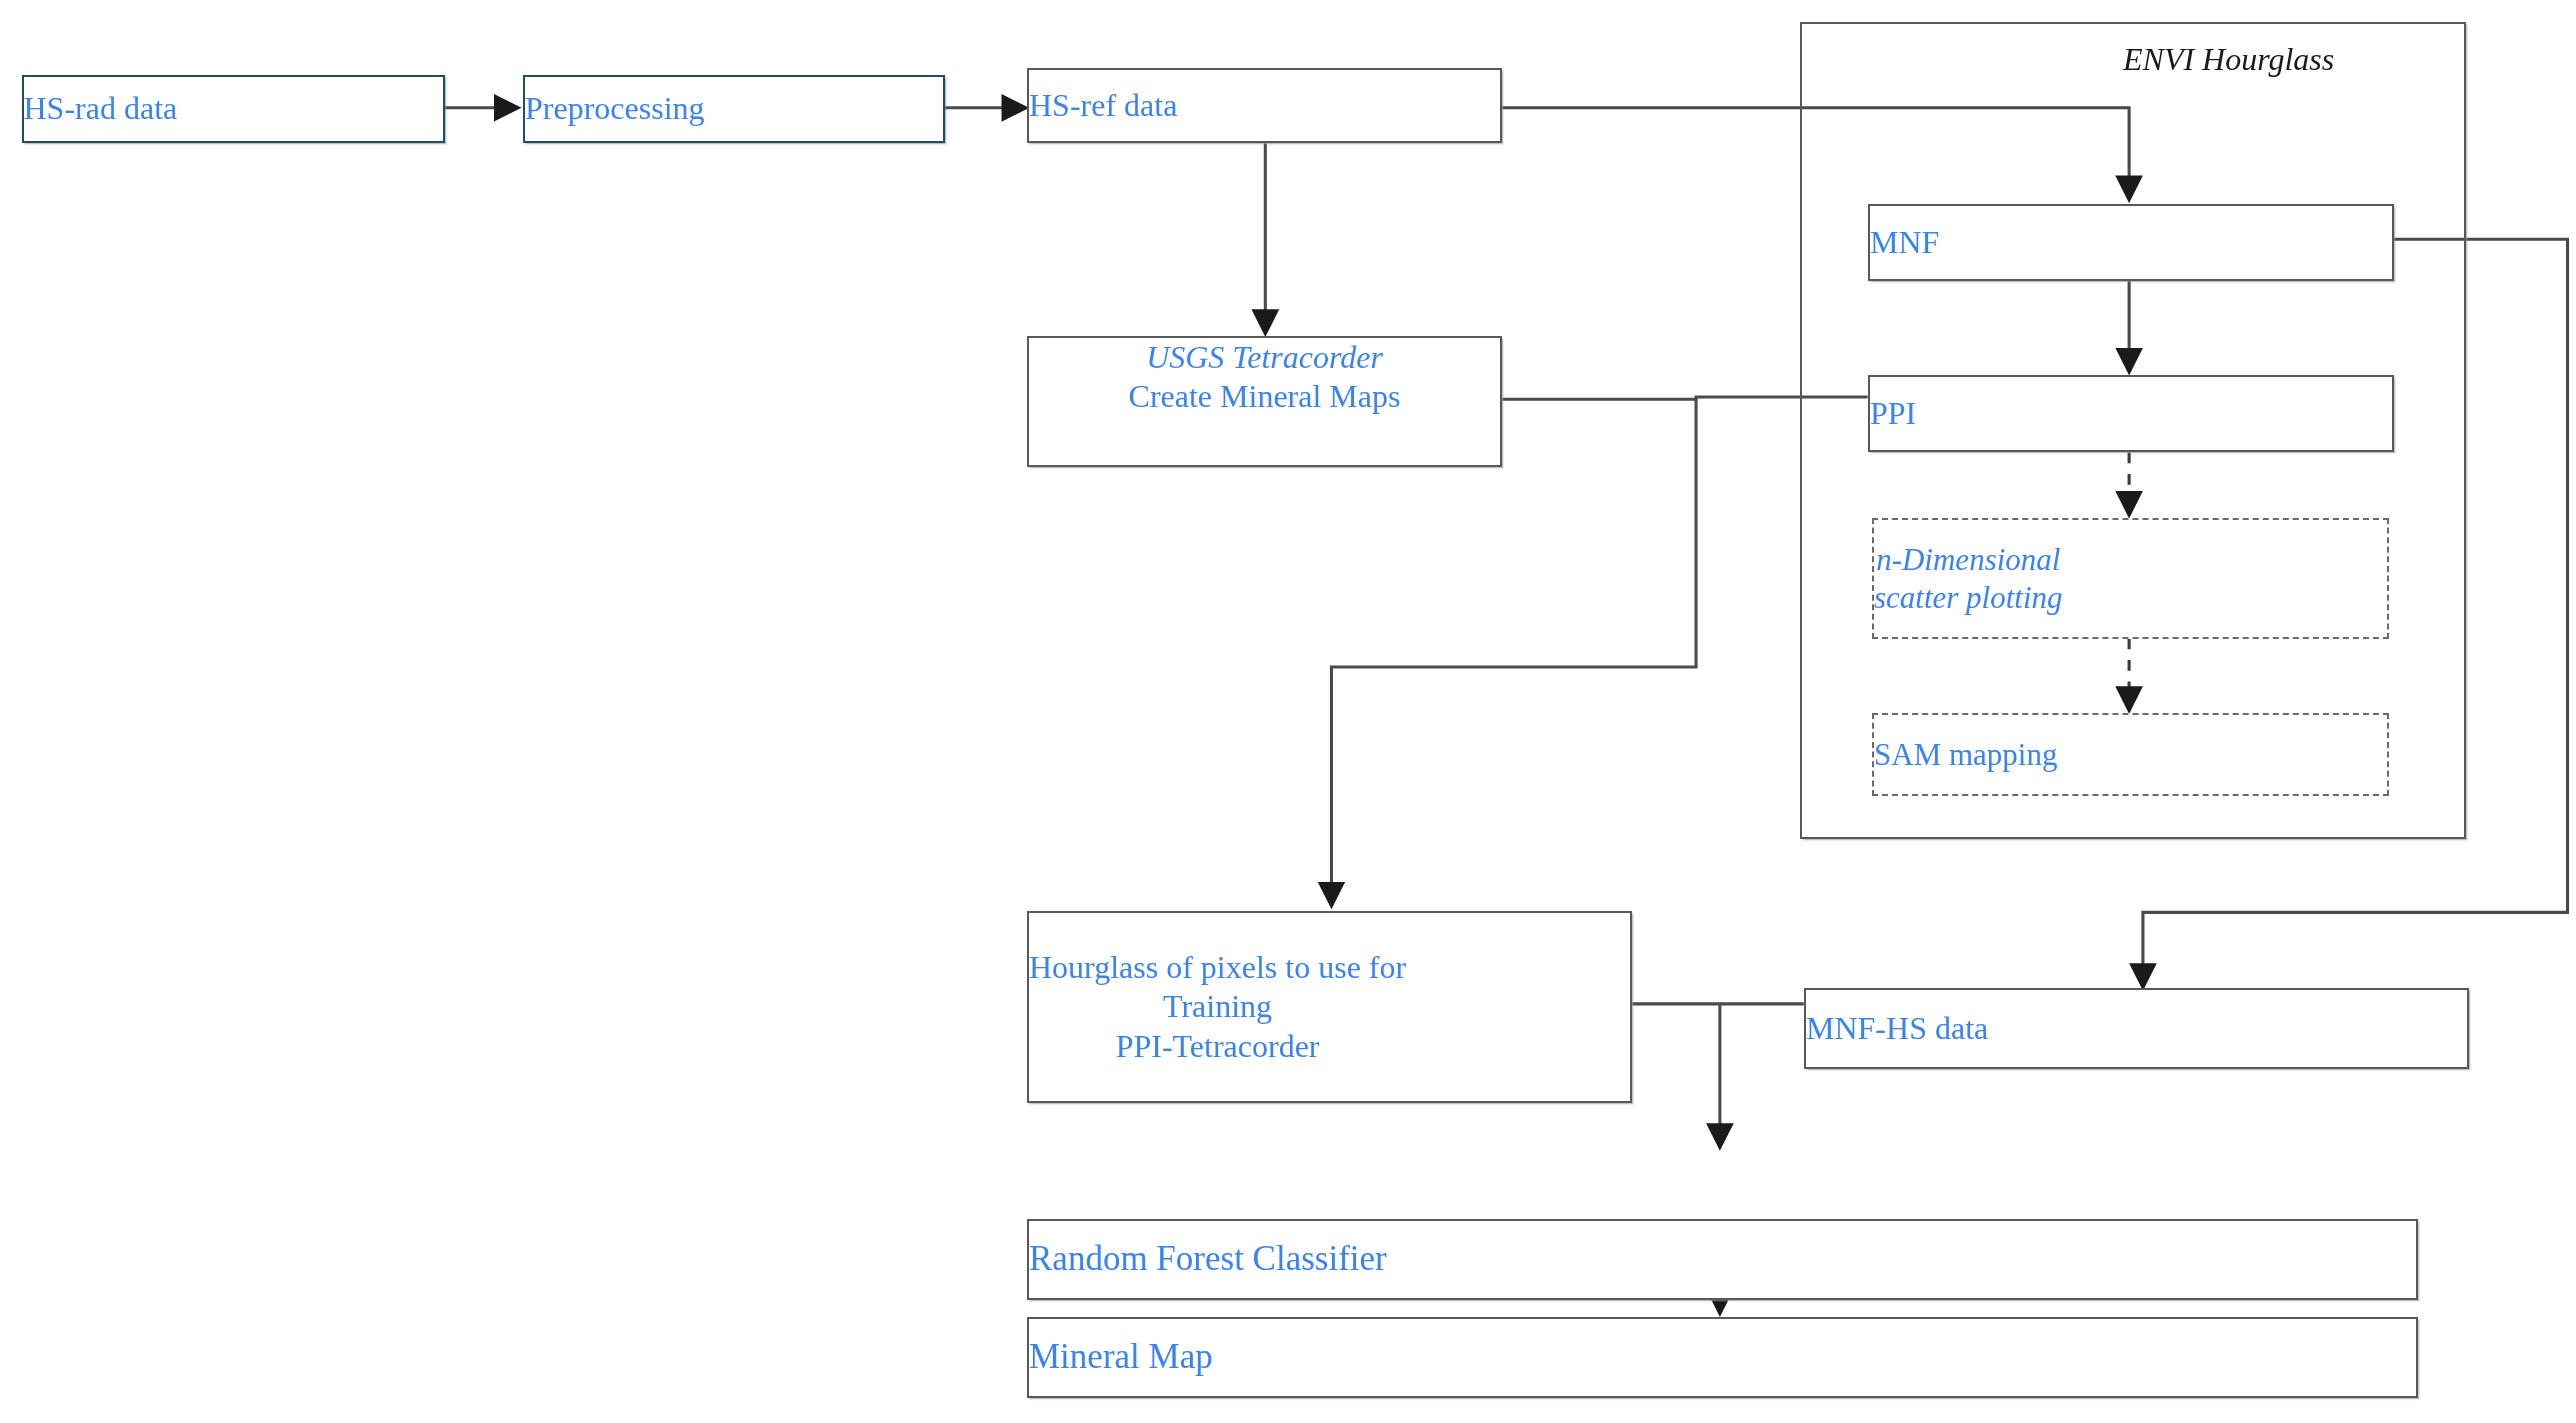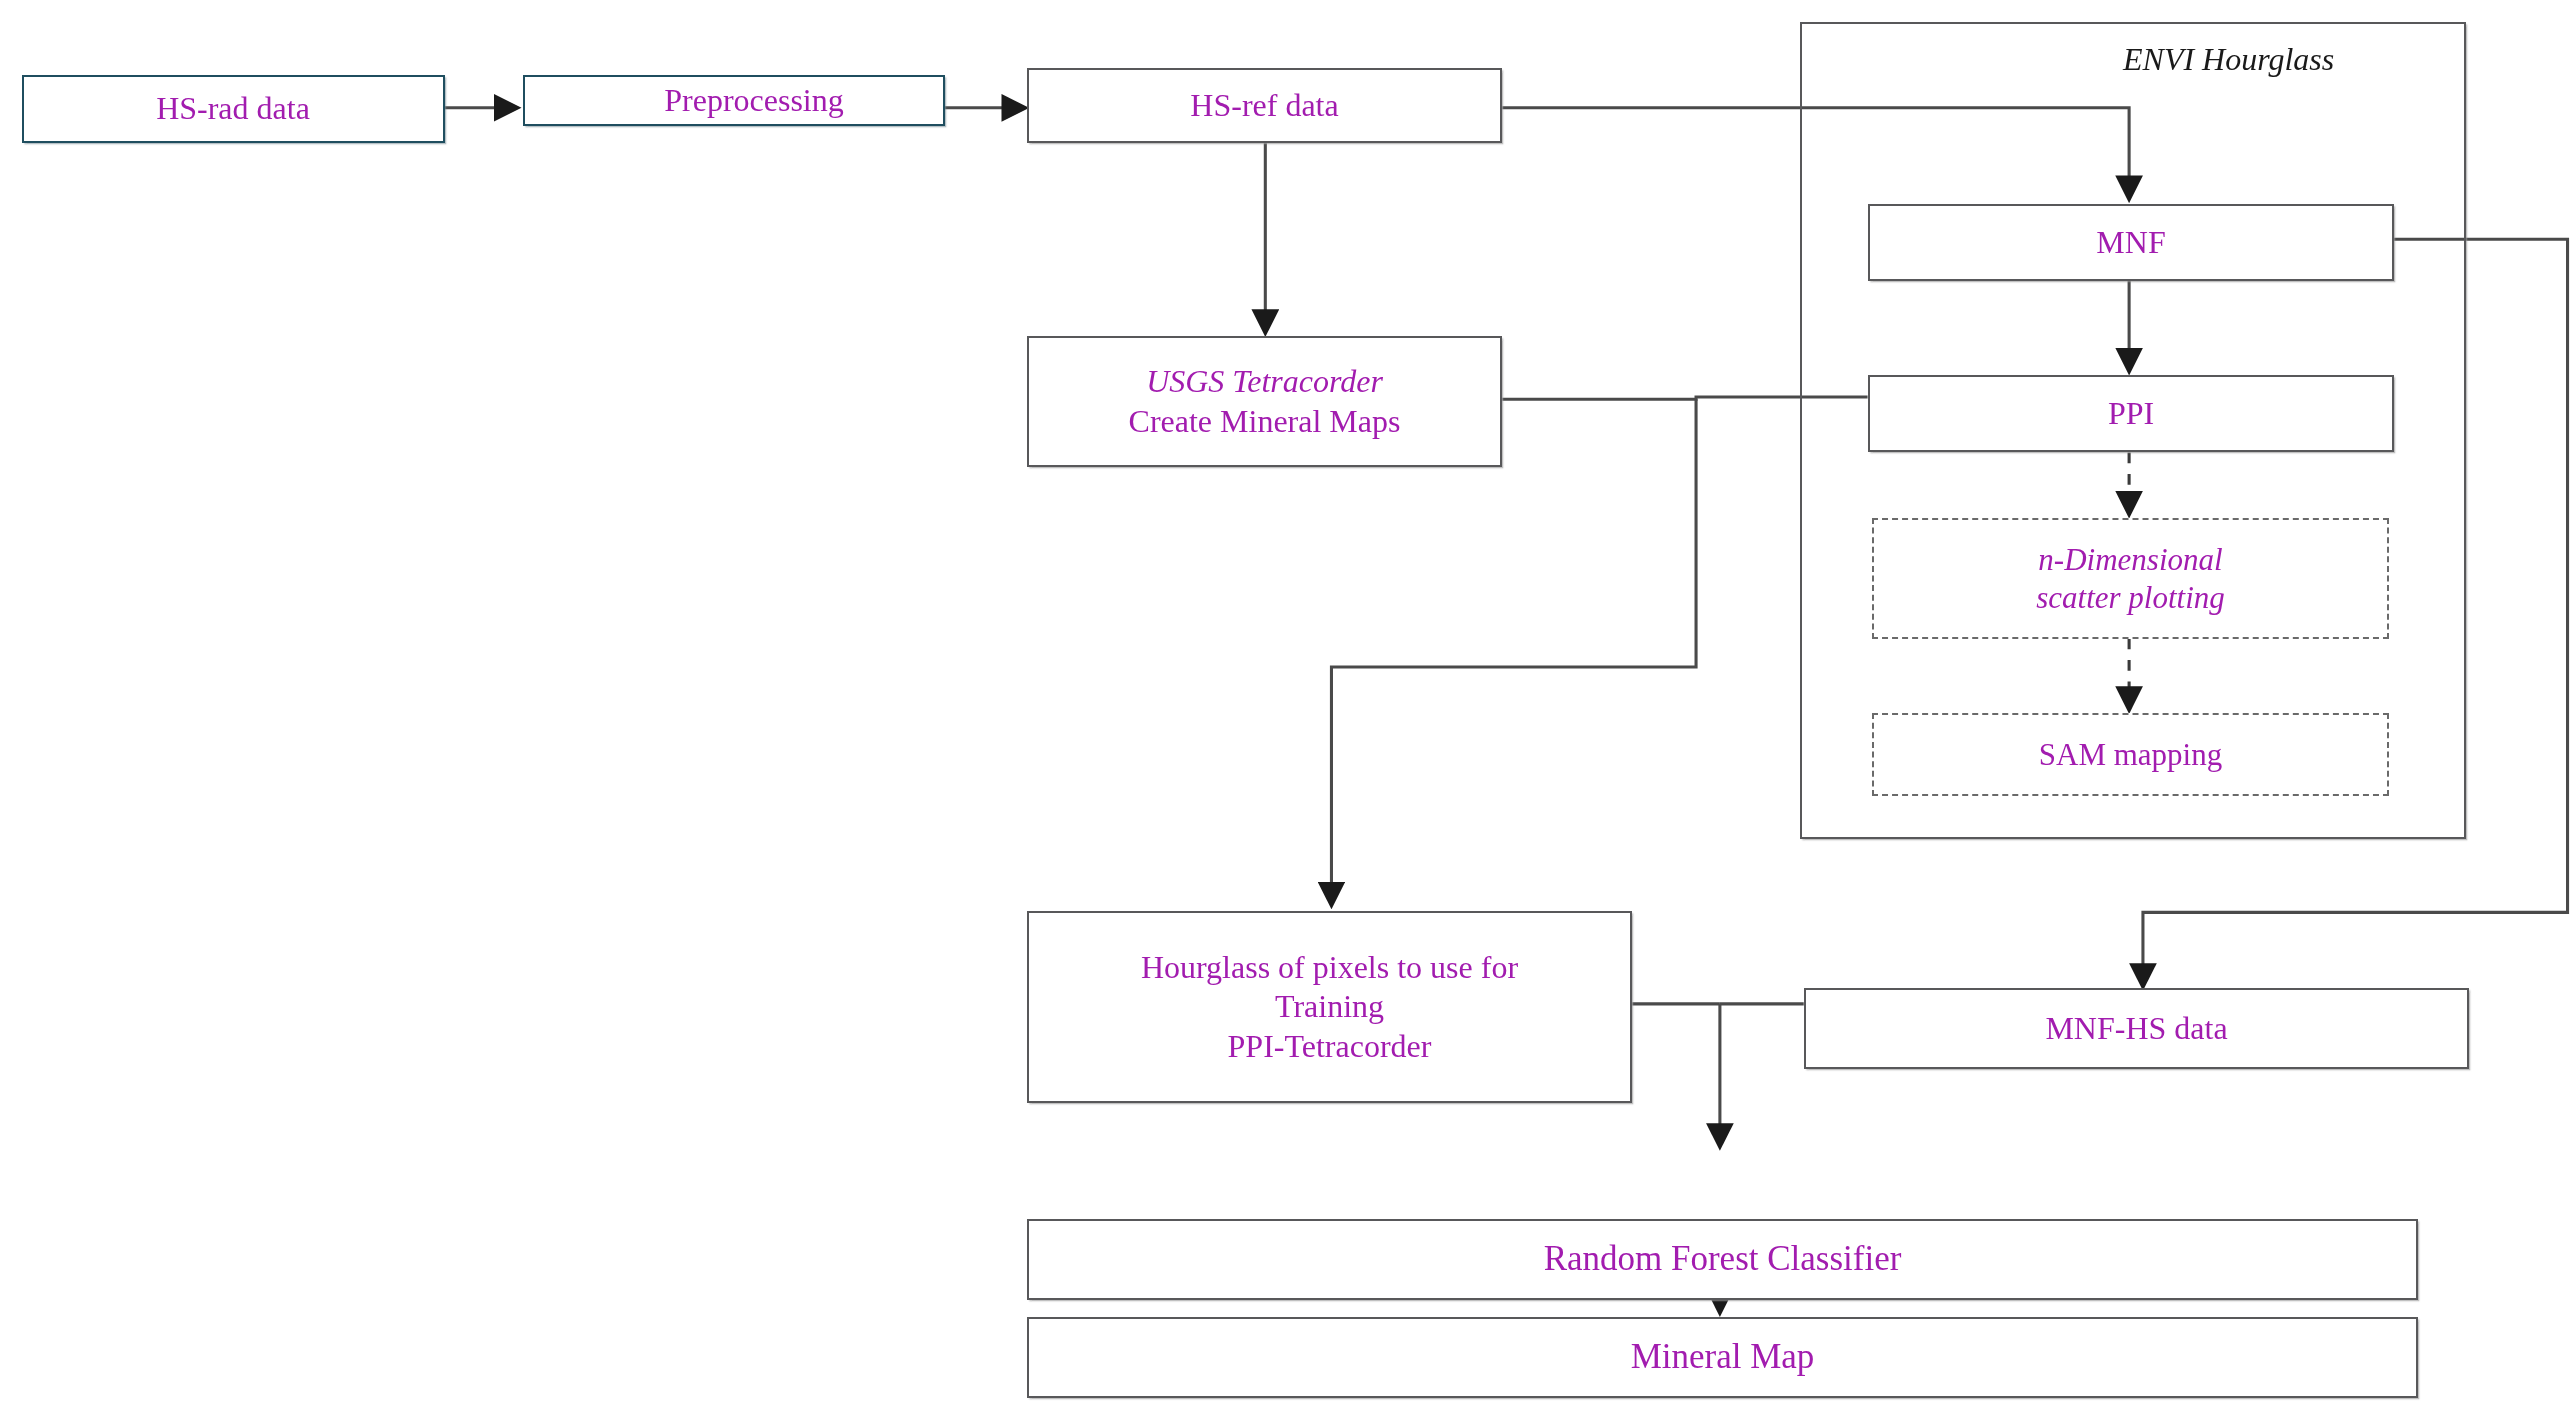--- a/index.html
+++ b/index.html
@@ -26,23 +26,23 @@
     left: 0;
     width: 2576px;
     height: 1424px;
   }
   .node-box {
     position: absolute;
     box-sizing: border-box;
     background: #ffffff;
     display: flex;
     align-items: center;
-    justify-content: center;
+    justify-content: flex-start;
     text-align: center;
-    color: #a21caf;
+    color: #3b82f6;
     line-height: 1.22;
   }
   .edge-dark {
     border: 2.3px solid #1f4e5f;
     box-shadow: 1.5px 1.5px 1.5px rgba(120,140,150,0.55);
   }
   .edge-gray {
     border: 2.3px solid #58585a;
     box-shadow: 2.3px 2.3px 1.5px rgba(150,150,150,0.6);
   }
@@ -125,21 +125,21 @@
     </g>
   </svg>
 
   <div class="container-box" style="left:1800px; top:21.5px; width:666px; height:817px;"></div>
   <div class="container-label t-42" style="left:2123px; top:41px;">ENVI Hourglass</div>
 
   <div class="node-box edge-dark t-42" style="left:21.5px; top:75px; width:423px; height:68px;">
     <span class="lbl">HS-rad data</span>
   </div>
 
-  <div class="node-box edge-dark t-42" style="left:523px; top:75px; width:422px; height:51px;padding-left:40px;">
+  <div class="node-box edge-dark t-42" style="left:523px; top:75px; width:422px; height:68px;">
     <span class="lbl">Preprocessing</span>
   </div>
 
   <div class="node-box edge-gray t-42" style="left:1027px; top:68px; width:475px; height:75px;">
     <span class="lbl">HS-ref data</span>
   </div>
 
   <div class="node-box edge-gray" style="left:1027px; top:336px; width:475px; height:131px; flex-direction:column;">
     <span class="lbl-italic t-42">USGS Tetracorder</span>
     <span class="lbl t-42">Create Mineral Maps</span>

